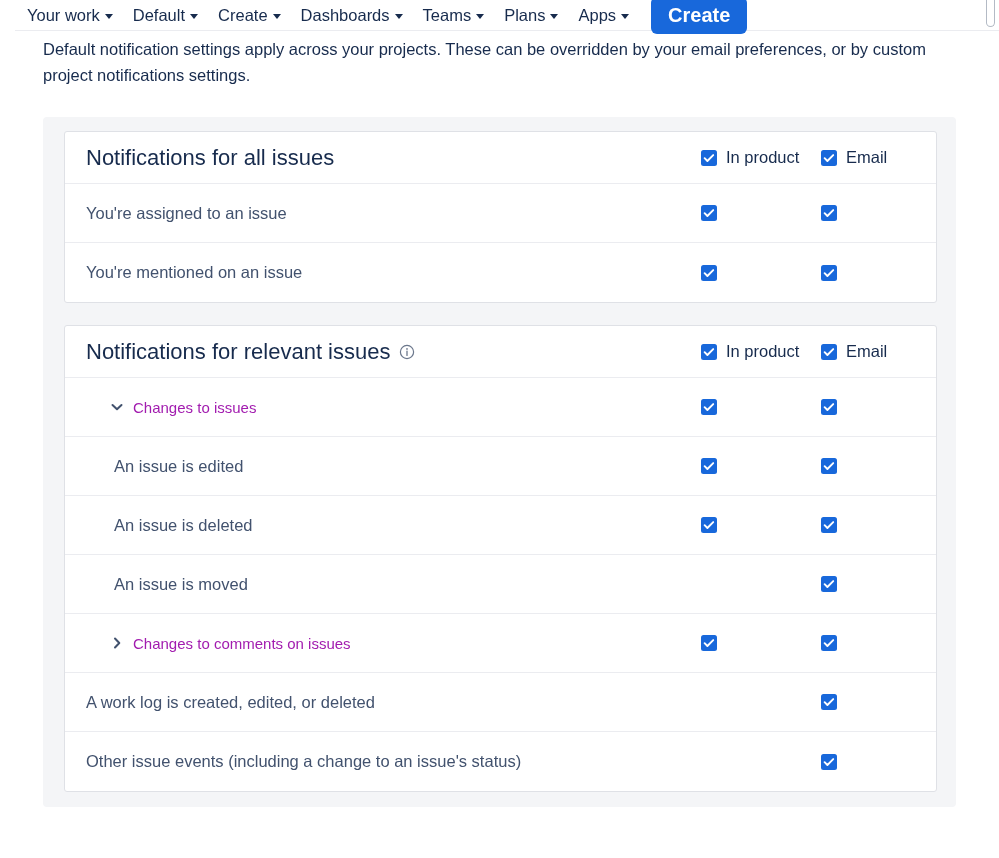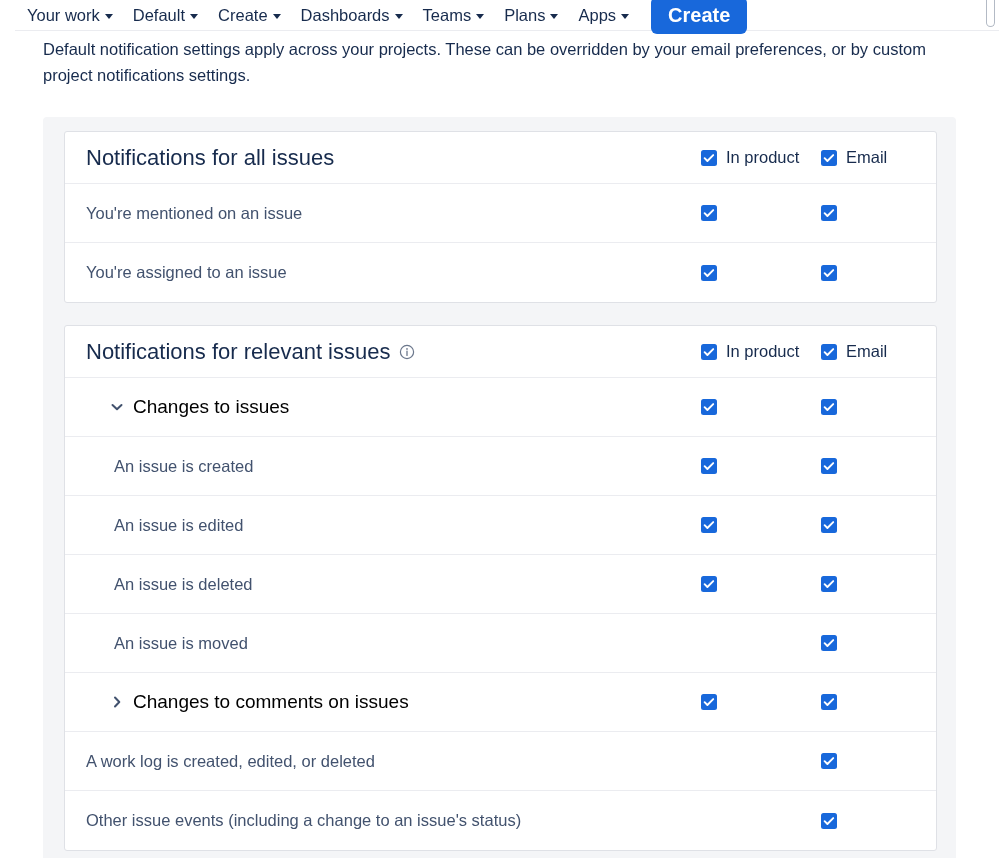--- a/index.html
+++ b/index.html
@@ -101,21 +101,21 @@
     font-size: 16.5px;
     color: #42526E;
     white-space: nowrap;
     display: flex; align-items: center; gap: 9px;
   }
 
   .pad-0  { padding-left: 21px; }
   .pad-1  { padding-left: 45px; }
   .pad-2  { padding-left: 49px; }
 
-  .group-label { color: #000000; font-size: 19px; }
+  .group-label { color: #a21caf; font-size: 15px; }
   .child-label { color: #42526E; font-size: 16.5px; }
 
   
   .col-inproduct { position: absolute; left: 636px; display: flex; align-items: center; gap: 9px; }
   .col-email     { position: absolute; left: 756px; display: flex; align-items: center; gap: 9px; }
   .col-label { font-size: 16.5px; color: #172B4D; white-space: nowrap; }
 
   
   .cbx {
     width: 16px; height: 16px;
@@ -191,40 +191,40 @@
             <span class="cbx">
               <svg width="12" height="12" viewBox="0 0 12 12" fill="none">
                 <path d="M1.6 6.2 L4.4 9 L10.2 3.1" stroke="#ffffff" stroke-width="1.9" stroke-linecap="round" stroke-linejoin="round"></path>
               </svg>
             </span>
             <span class="col-label">Email</span>
           </div>
         </div>
         <div class="row">
           <div class="row-label pad-0">
+            <span class="child-label">You're assigned to an issue</span>
+          </div>
+          <div class="col-inproduct">
+            <span class="cbx">
+              <svg width="12" height="12" viewBox="0 0 12 12" fill="none">
+                <path d="M1.6 6.2 L4.4 9 L10.2 3.1" stroke="#ffffff" stroke-width="1.9" stroke-linecap="round" stroke-linejoin="round"></path>
+              </svg>
+            </span>
+          </div>
+          <div class="col-email">
+            <span class="cbx">
+              <svg width="12" height="12" viewBox="0 0 12 12" fill="none">
+                <path d="M1.6 6.2 L4.4 9 L10.2 3.1" stroke="#ffffff" stroke-width="1.9" stroke-linecap="round" stroke-linejoin="round"></path>
+              </svg>
+            </span>
+          </div>
+        </div>
+        <div class="row">
+          <div class="row-label pad-0">
             <span class="child-label">You're mentioned on an issue</span>
-          </div>
-          <div class="col-inproduct">
-            <span class="cbx">
-              <svg width="12" height="12" viewBox="0 0 12 12" fill="none">
-                <path d="M1.6 6.2 L4.4 9 L10.2 3.1" stroke="#ffffff" stroke-width="1.9" stroke-linecap="round" stroke-linejoin="round"></path>
-              </svg>
-            </span>
-          </div>
-          <div class="col-email">
-            <span class="cbx">
-              <svg width="12" height="12" viewBox="0 0 12 12" fill="none">
-                <path d="M1.6 6.2 L4.4 9 L10.2 3.1" stroke="#ffffff" stroke-width="1.9" stroke-linecap="round" stroke-linejoin="round"></path>
-              </svg>
-            </span>
-          </div>
-        </div>
-        <div class="row">
-          <div class="row-label pad-0">
-            <span class="child-label">You're assigned to an issue</span>
           </div>
           <div class="col-inproduct">
             <span class="cbx">
               <svg width="12" height="12" viewBox="0 0 12 12" fill="none">
                 <path d="M1.6 6.2 L4.4 9 L10.2 3.1" stroke="#ffffff" stroke-width="1.9" stroke-linecap="round" stroke-linejoin="round"></path>
               </svg>
             </span>
           </div>
           <div class="col-email">
             <span class="cbx">
@@ -283,39 +283,20 @@
           <div class="col-email">
             <span class="cbx">
               <svg width="12" height="12" viewBox="0 0 12 12" fill="none">
                 <path d="M1.6 6.2 L4.4 9 L10.2 3.1" stroke="#ffffff" stroke-width="1.9" stroke-linecap="round" stroke-linejoin="round"></path>
               </svg>
             </span>
           </div>
         </div>
         <div class="row">
           <div class="row-label pad-2">
-            <span class="child-label">An issue is created</span>
-          </div>
-          <div class="col-inproduct">
-            <span class="cbx">
-              <svg width="12" height="12" viewBox="0 0 12 12" fill="none">
-                <path d="M1.6 6.2 L4.4 9 L10.2 3.1" stroke="#ffffff" stroke-width="1.9" stroke-linecap="round" stroke-linejoin="round"></path>
-              </svg>
-            </span>
-          </div>
-          <div class="col-email">
-            <span class="cbx">
-              <svg width="12" height="12" viewBox="0 0 12 12" fill="none">
-                <path d="M1.6 6.2 L4.4 9 L10.2 3.1" stroke="#ffffff" stroke-width="1.9" stroke-linecap="round" stroke-linejoin="round"></path>
-              </svg>
-            </span>
-          </div>
-        </div>
-        <div class="row">
-          <div class="row-label pad-2">
             <span class="child-label">An issue is edited</span>
           </div>
           <div class="col-inproduct">
             <span class="cbx">
               <svg width="12" height="12" viewBox="0 0 12 12" fill="none">
                 <path d="M1.6 6.2 L4.4 9 L10.2 3.1" stroke="#ffffff" stroke-width="1.9" stroke-linecap="round" stroke-linejoin="round"></path>
               </svg>
             </span>
           </div>
           <div class="col-email">

